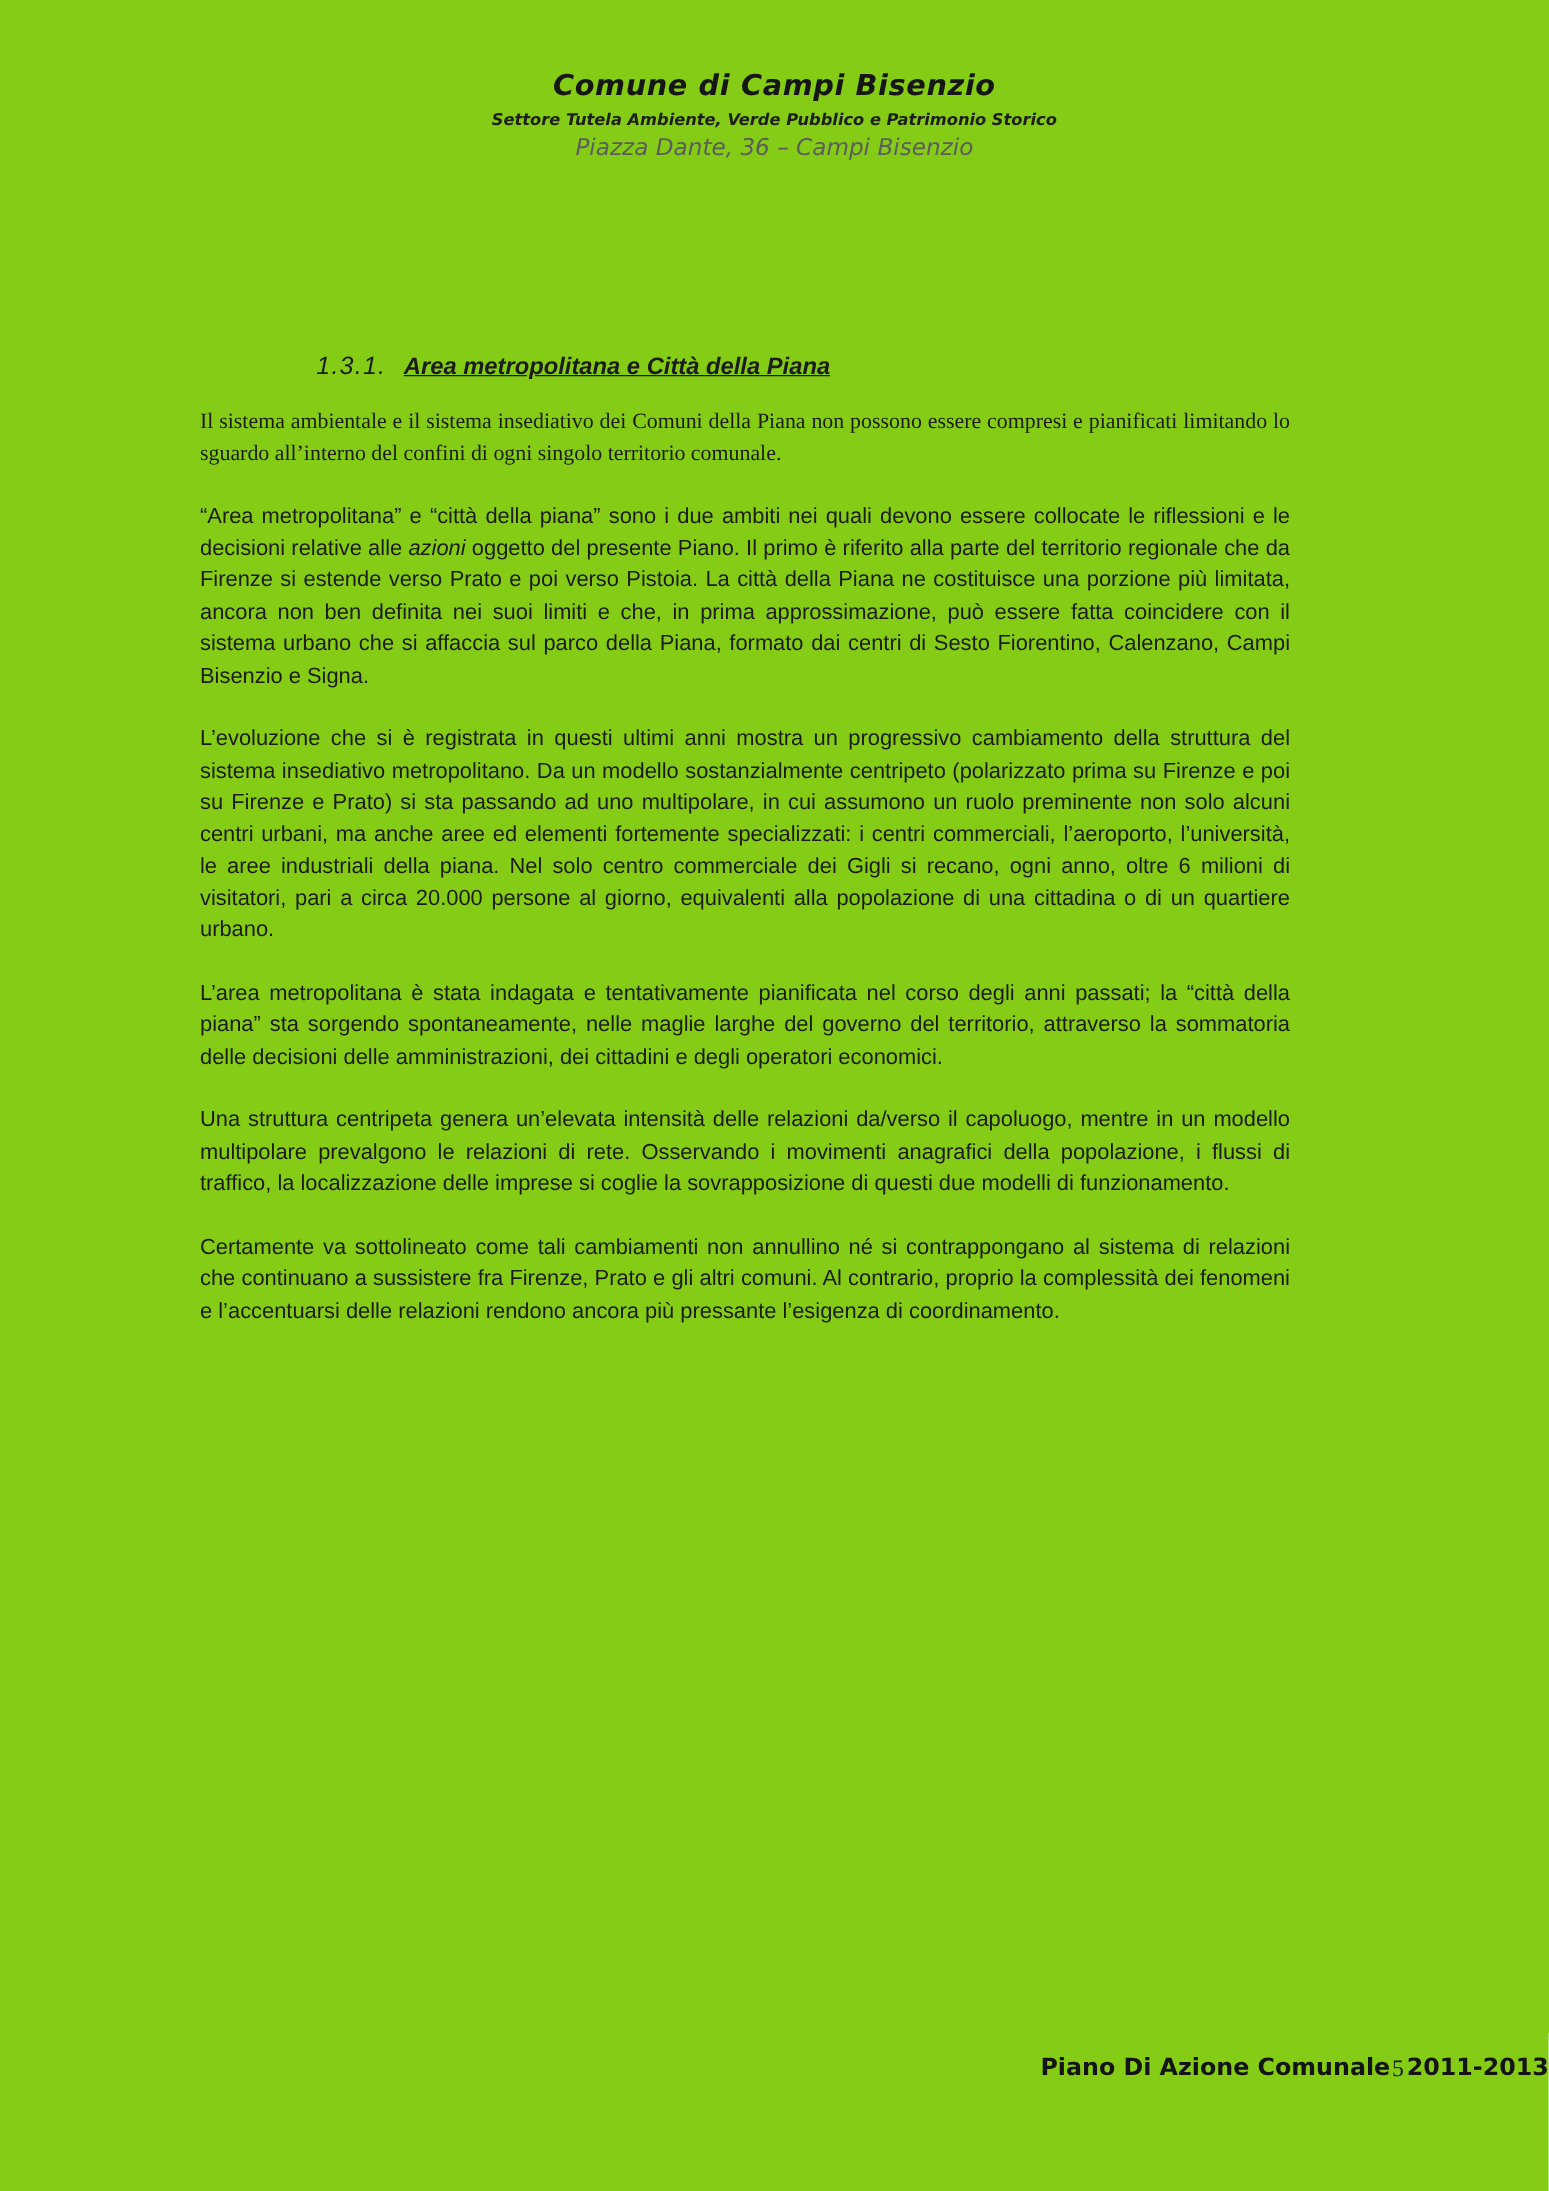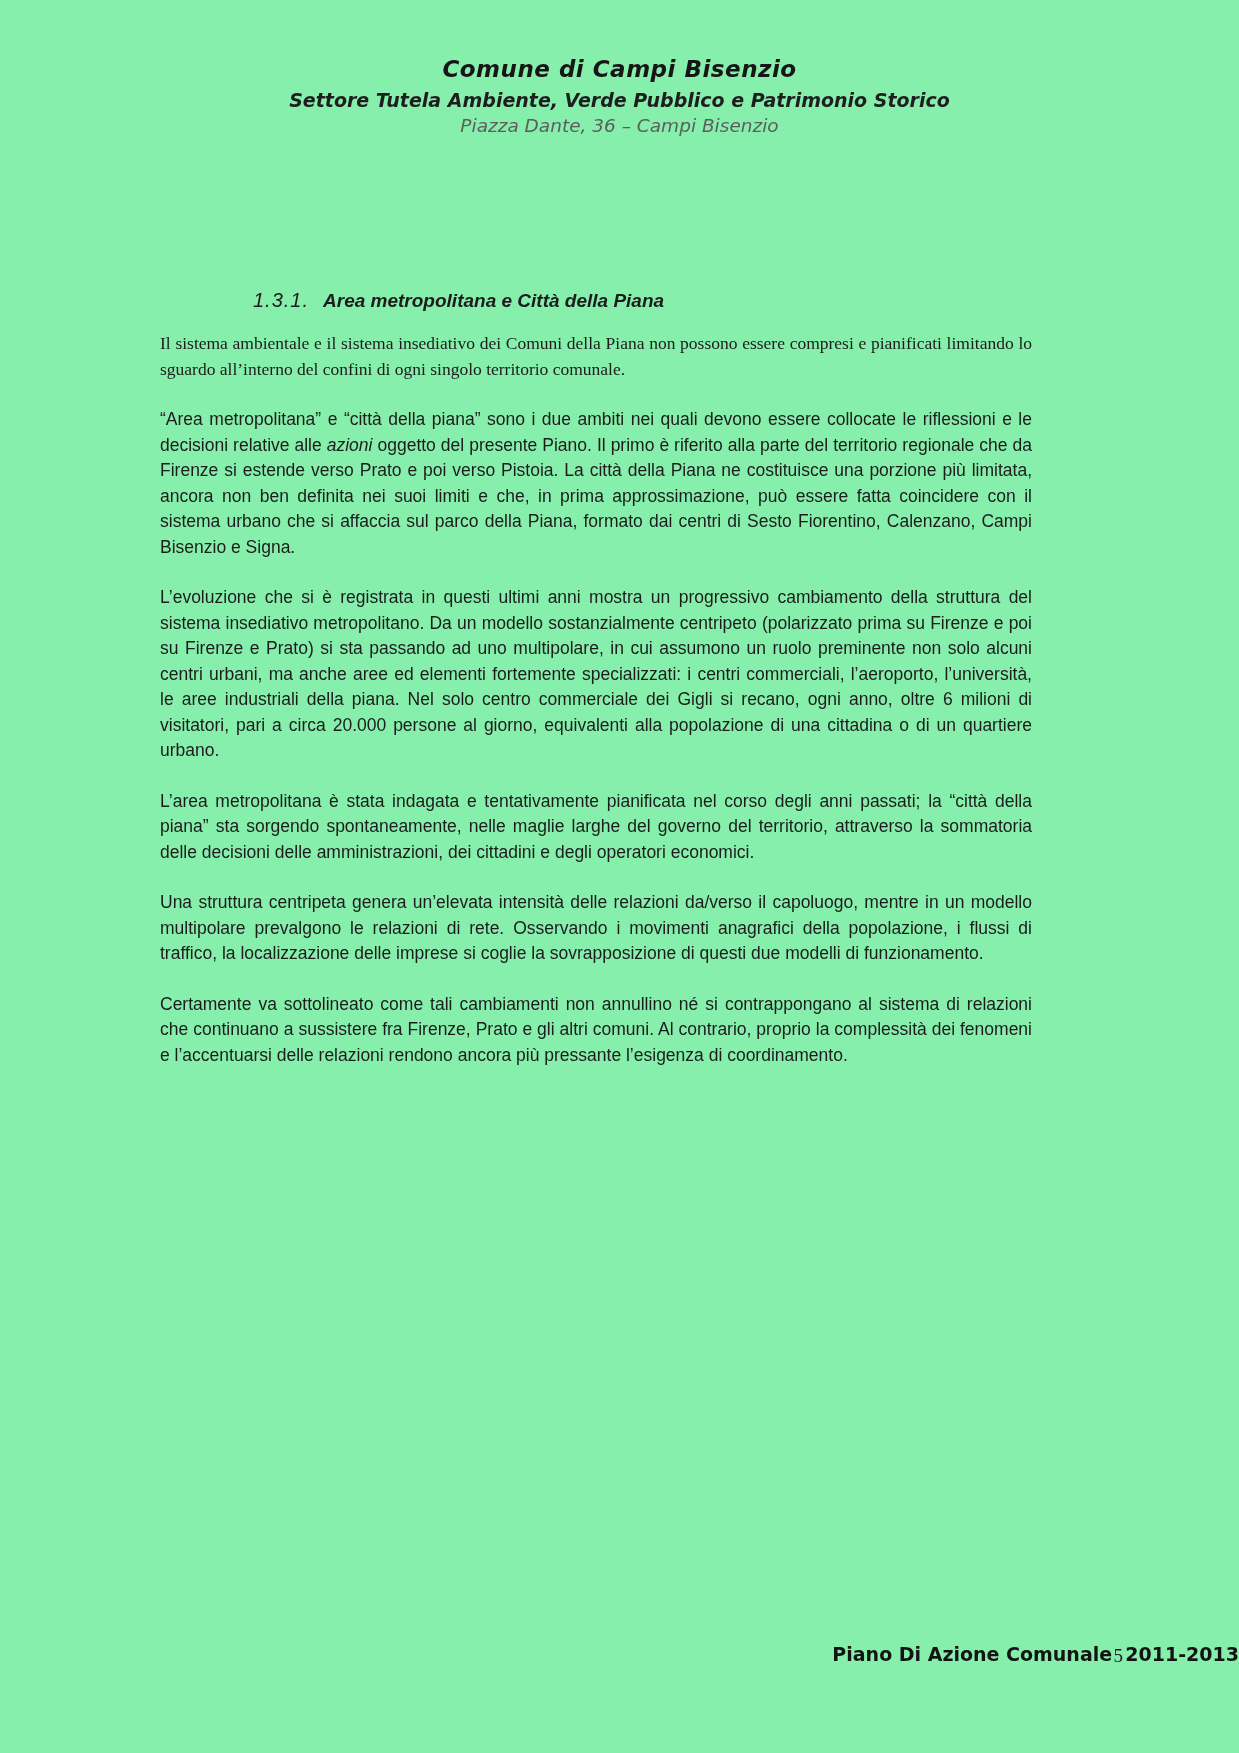--- a/index.html
+++ b/index.html
@@ -4,41 +4,41 @@
 <style>
   html, body {
     margin: 0;
     padding: 0;
     background: #ffffff;
   }
   .page {
     position: relative;
     width: 1239px;
     height: 1753px;
-    background: #86efac;
+    background: #84cc16;
     color: #1c1c1c;
     font-family: "Liberation Sans", sans-serif;
     overflow: hidden;
   }
   
   .doc-header {
     padding-top: 56px;
     text-align: center;
     font-family: "DejaVu Sans", sans-serif;
   }
   .doc-header .line1 {
     font-size: 23px;
     font-weight: bold;
     font-style: italic;
     letter-spacing: 0.5px;
     color: #161616;
   }
   .doc-header .line2 {
     margin-top: 7px;
-    font-size: 19px;
+    font-size: 13px;
     font-weight: bold;
     font-style: italic;
     color: #1e1e1e;
   }
   .doc-header .line3 {
     margin-top: 4px;
     font-size: 18.5px;
     font-style: italic;
     color: #5d5d5d;
   }
@@ -57,20 +57,21 @@
   .sec-num {
     font-style: italic;
     font-weight: normal;
     letter-spacing: 1px;
   }
   .sec-title {
     margin-left: 14px;
     font-style: italic;
     font-weight: bold;
     font-size: 19px;
+    text-decoration: underline;
   }
   .content p {
     margin: 25px 0 0 0;
     font-size: 17.5px;
     line-height: 25.5px;
     text-align: justify;
     hyphens: none;
     color: #1c1c1c;
   }
   .content p.first {

